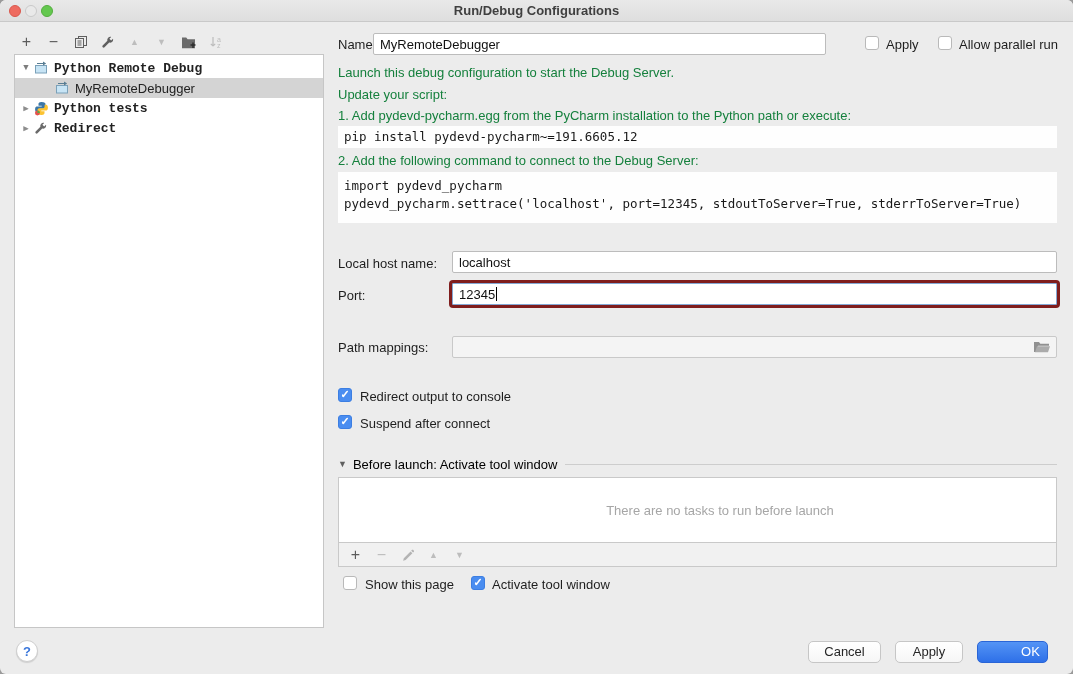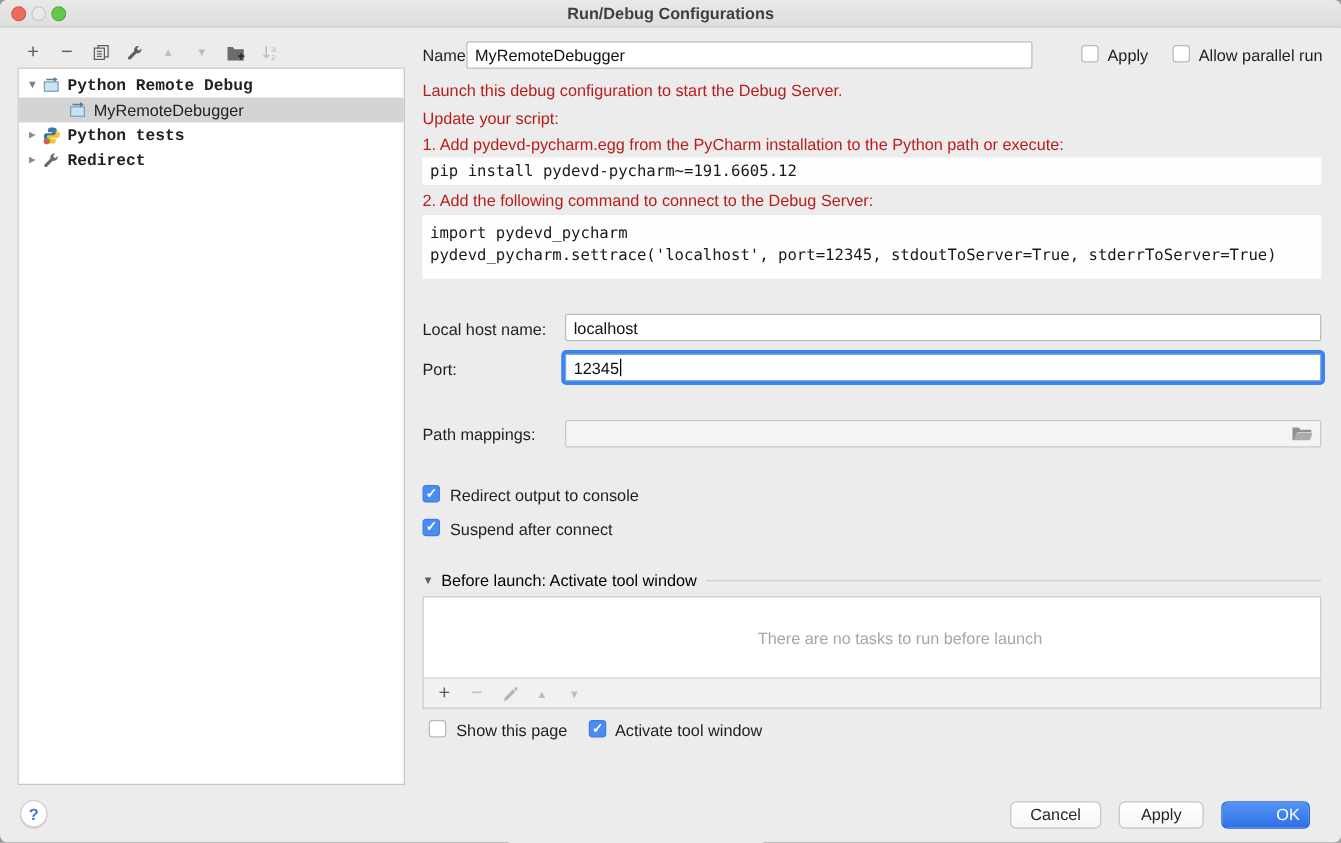--- a/index.html
+++ b/index.html
@@ -39,24 +39,24 @@
   .ticon { width:15px; height:15px; margin:0 5px 0 3px; flex:0 0 auto; }
   .indent { width:21px; flex:0 0 auto; }
 
   
   .lbl { position:absolute; font-size:13px; color:#1e1e1e; white-space:nowrap; }
   .field { position:absolute; height:22px; background:#ffffff; border:1px solid #bcbcbc; border-radius:2px;
     font-family:"Liberation Sans",sans-serif; font-size:13px; color:#111; padding:0 6px; }
   .field-disabled { position:absolute; height:22px; background:#f4f4f4; border:1px solid #c9c9c9; border-radius:2px; }
   .codebar { position:absolute; background:#fefefe; font-family:"DejaVu Sans Mono",monospace;
     font-size:12.5px; color:#191919; white-space:nowrap; overflow:hidden; }
-  .textline { position:absolute; font-size:13px; color:#b91c1c; white-space:nowrap; }
-
-  
-  .focus-ring { position:absolute; background:#3b82f6; border-radius:4px; padding:3px; }
+  .textline { position:absolute; font-size:13px; color:#15803d; white-space:nowrap; }
+
+  
+  .focus-ring { position:absolute; background:#7f1d1d; border-radius:4px; padding:3px; }
   .focus-ring .inner { width:100%; height:100%; background:#fff; border:1px solid #84a8d4; border-radius:1px;
     font-size:13px; color:#111; display:flex; align-items:center; padding:0 6px; }
   .caret { display:inline-block; width:1px; height:14px; background:#000; margin-left:1px; vertical-align:-2px; }
 
   
   .cb { position:absolute; width:14px; height:14px; background:#ffffff; border:1px solid #b9b9b9;
     border-radius:3px; }
   .cb.checked { background:#4a8df0; border-color:#3c7ee2; }
   .cb.checked::after { content:'✓'; position:absolute; left:1.5px; top:-1px; color:#fff; font-size:11px; font-weight:bold; }
 

